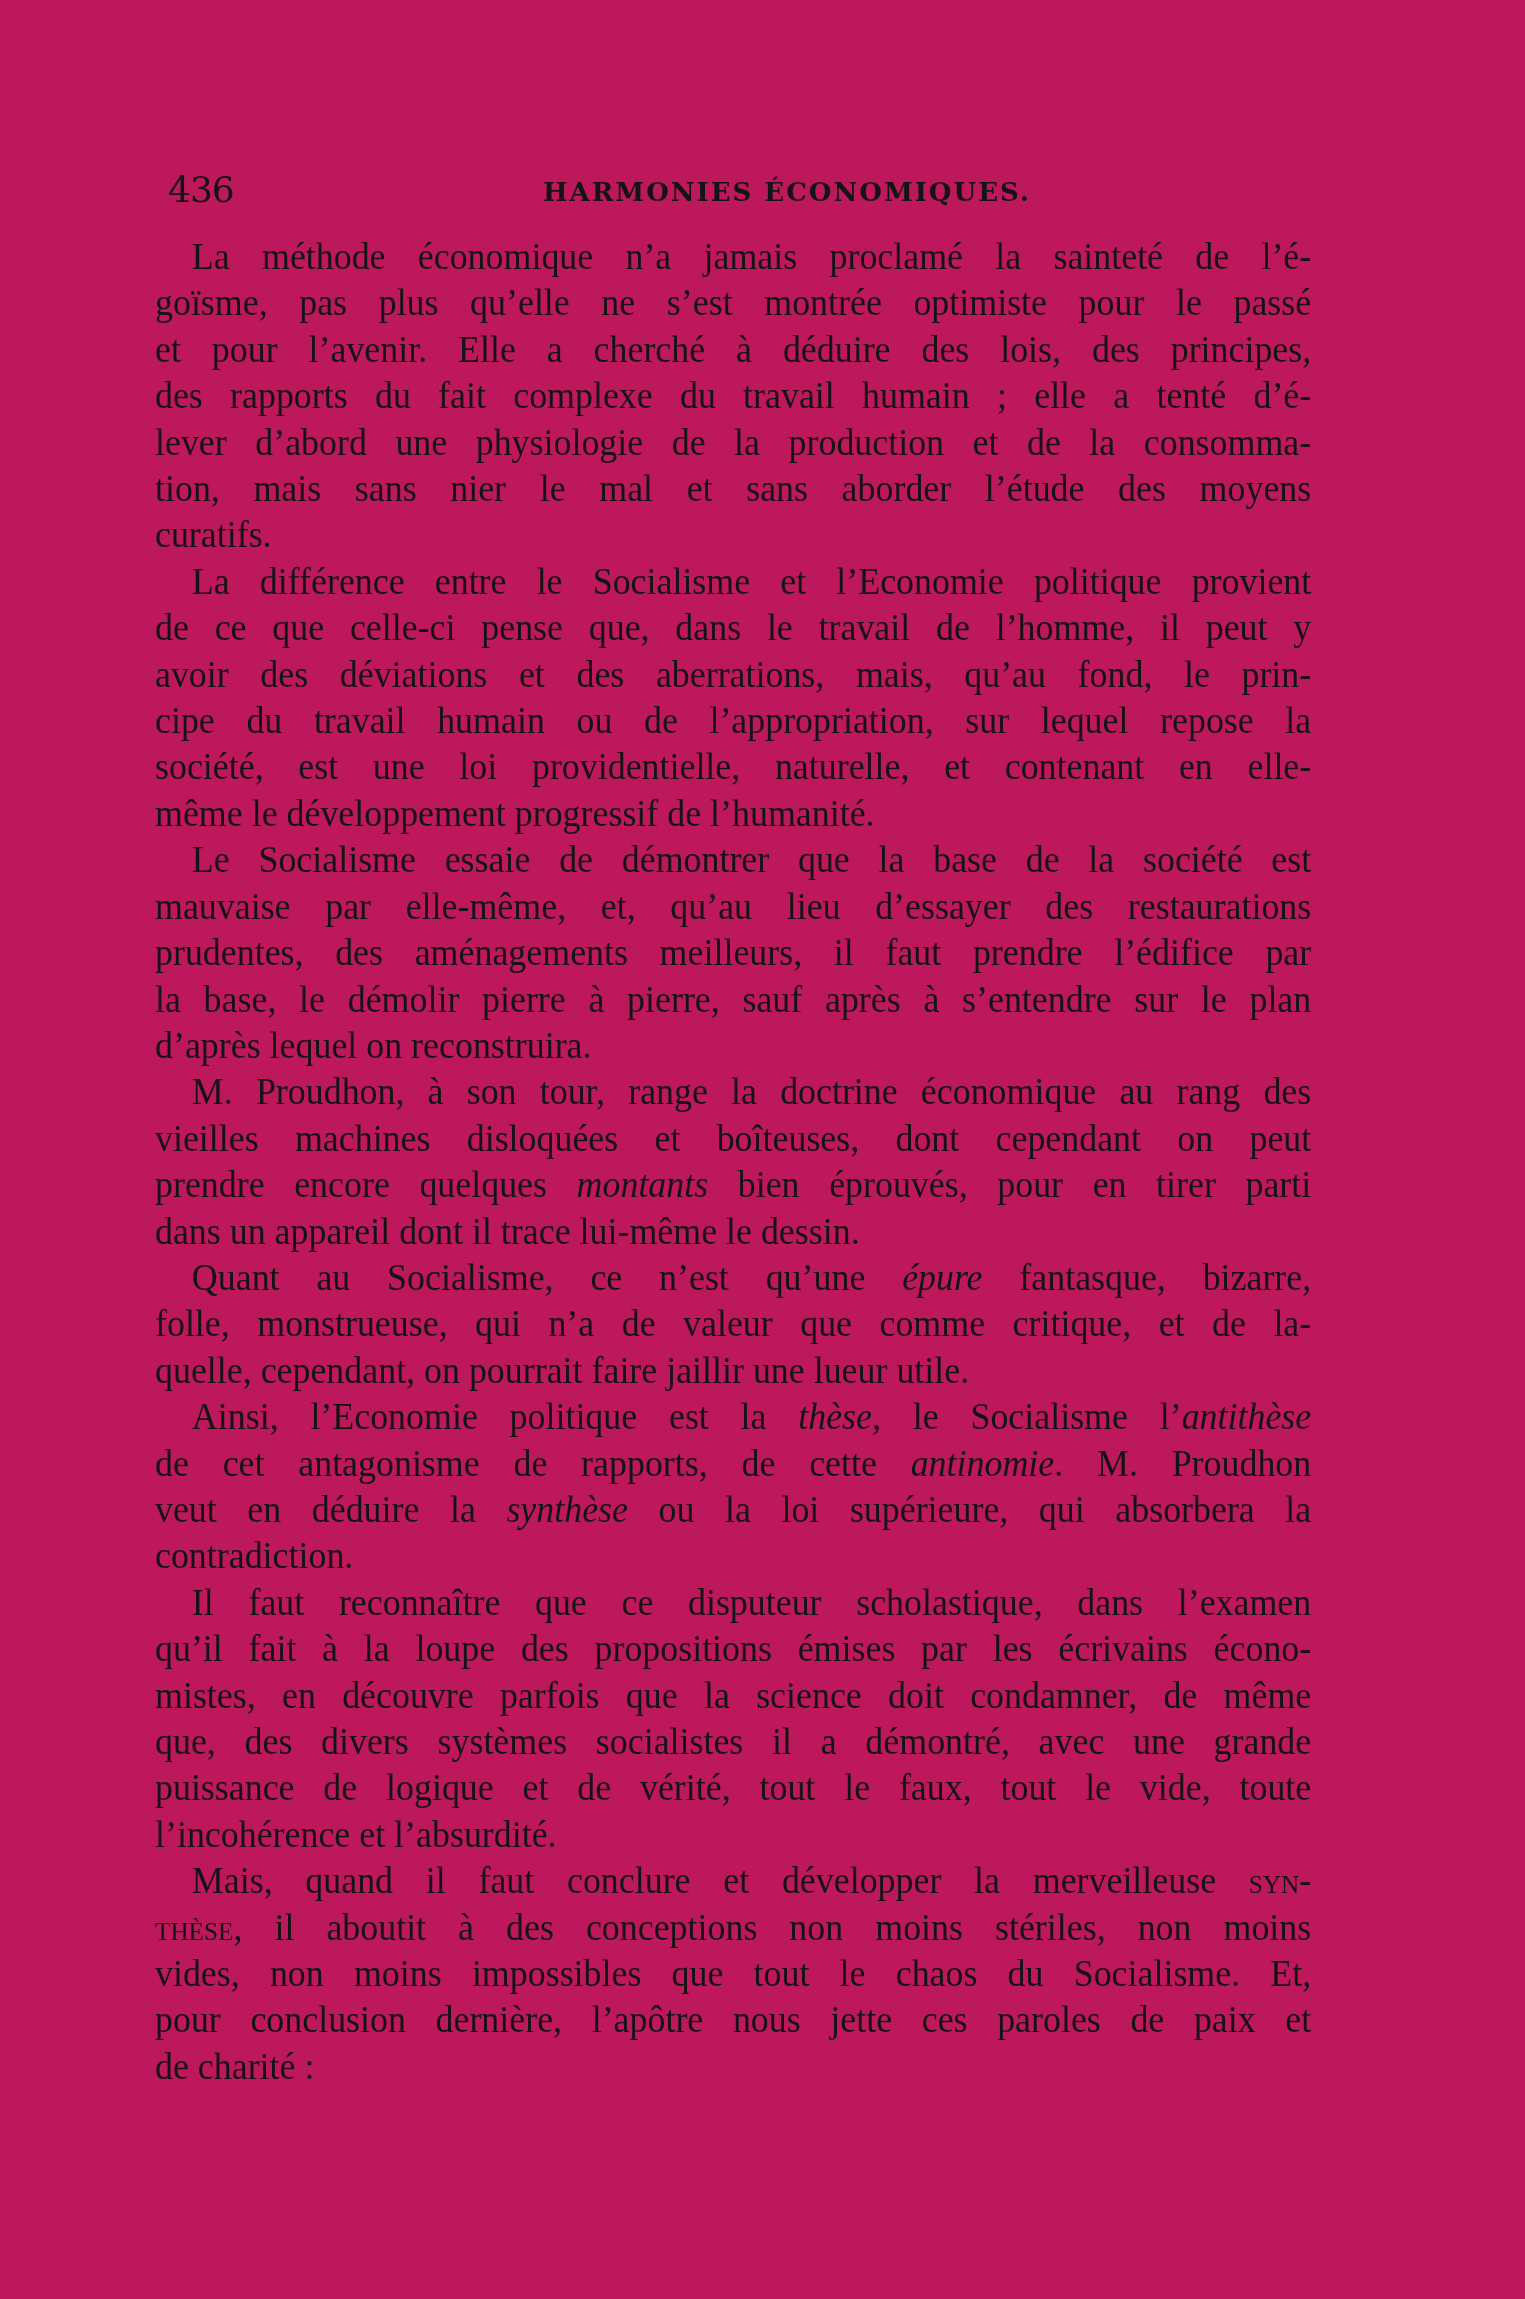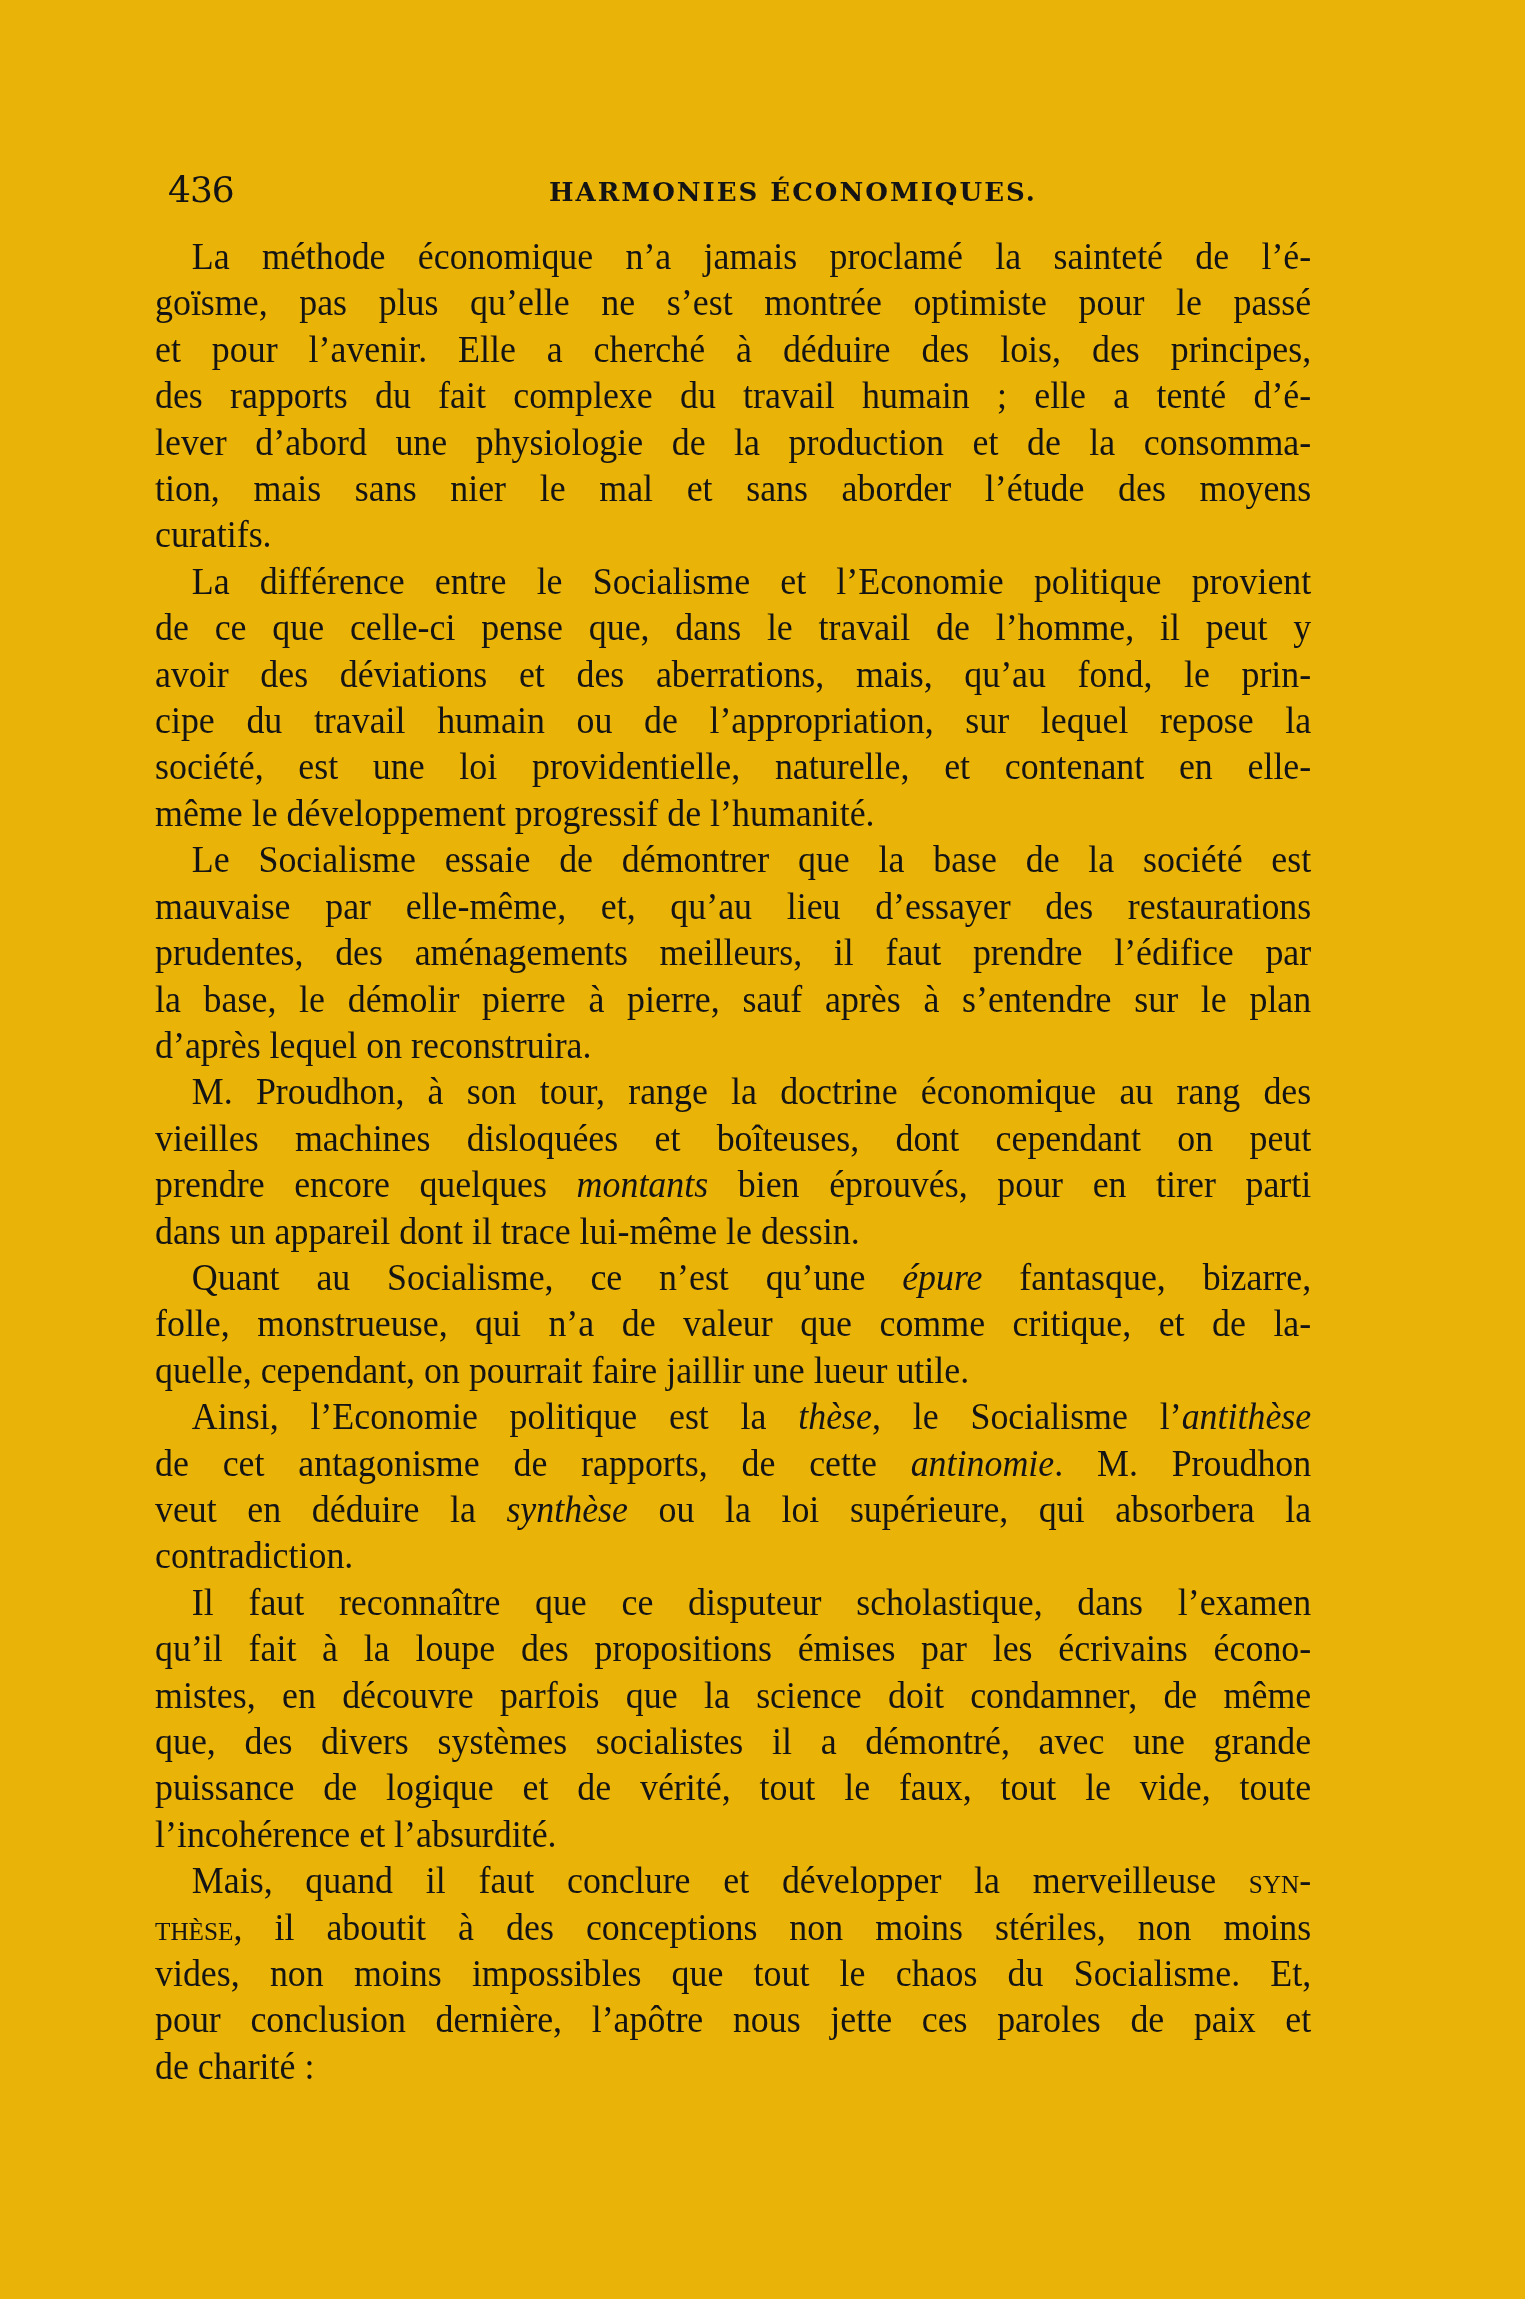--- a/index.html
+++ b/index.html
@@ -1,25 +1,25 @@
 <!DOCTYPE html>
 <html><head>
 <meta charset="utf-8">
 <style>
   html, body { margin: 0; padding: 0; background: #ffffff; }
   body { width: 1525px; height: 2299px; position: relative; overflow: hidden; color: #141414; }
-  .page { position: absolute; left: 0; top: 0; width: 1525px; height: 2299px; background: #eab308; }
+  .page { position: absolute; left: 0; top: 0; width: 1525px; height: 2299px; background: #be185d; }
   .running-head {
     position: absolute; left: 168px; top: 168px; width: 1180px; height: 44px;
     font-family: "DejaVu Serif", serif;
   }
   .folio { position: absolute; left: 0; top: 0; font-size: 36px; line-height: 44px; letter-spacing: -1px; }
   .head-title {
     position: absolute; left: 375px; top: 6px; font-size: 26px; line-height: 36px;
-    letter-spacing: 2px; font-weight: bold; margin-left: 6px;
+    letter-spacing: 2px; font-weight: bold;
   }
   .body {
     position: absolute; left: 155px; top: 234px; width: 1192px;
     font-family: "Liberation Serif", serif; font-size: 37px; line-height: 46.4px;
     text-align: justify; transform: scaleX(0.97); transform-origin: left top;
   }
   .body p { margin: 0; text-indent: 38px; hyphens: manual; }
   .body p span.line { display: block; text-align: justify; text-align-last: justify; text-indent: 0; }
   .body p span.line.first { padding-left: 38px; }
   .body p span.line.last { text-align-last: left; }

